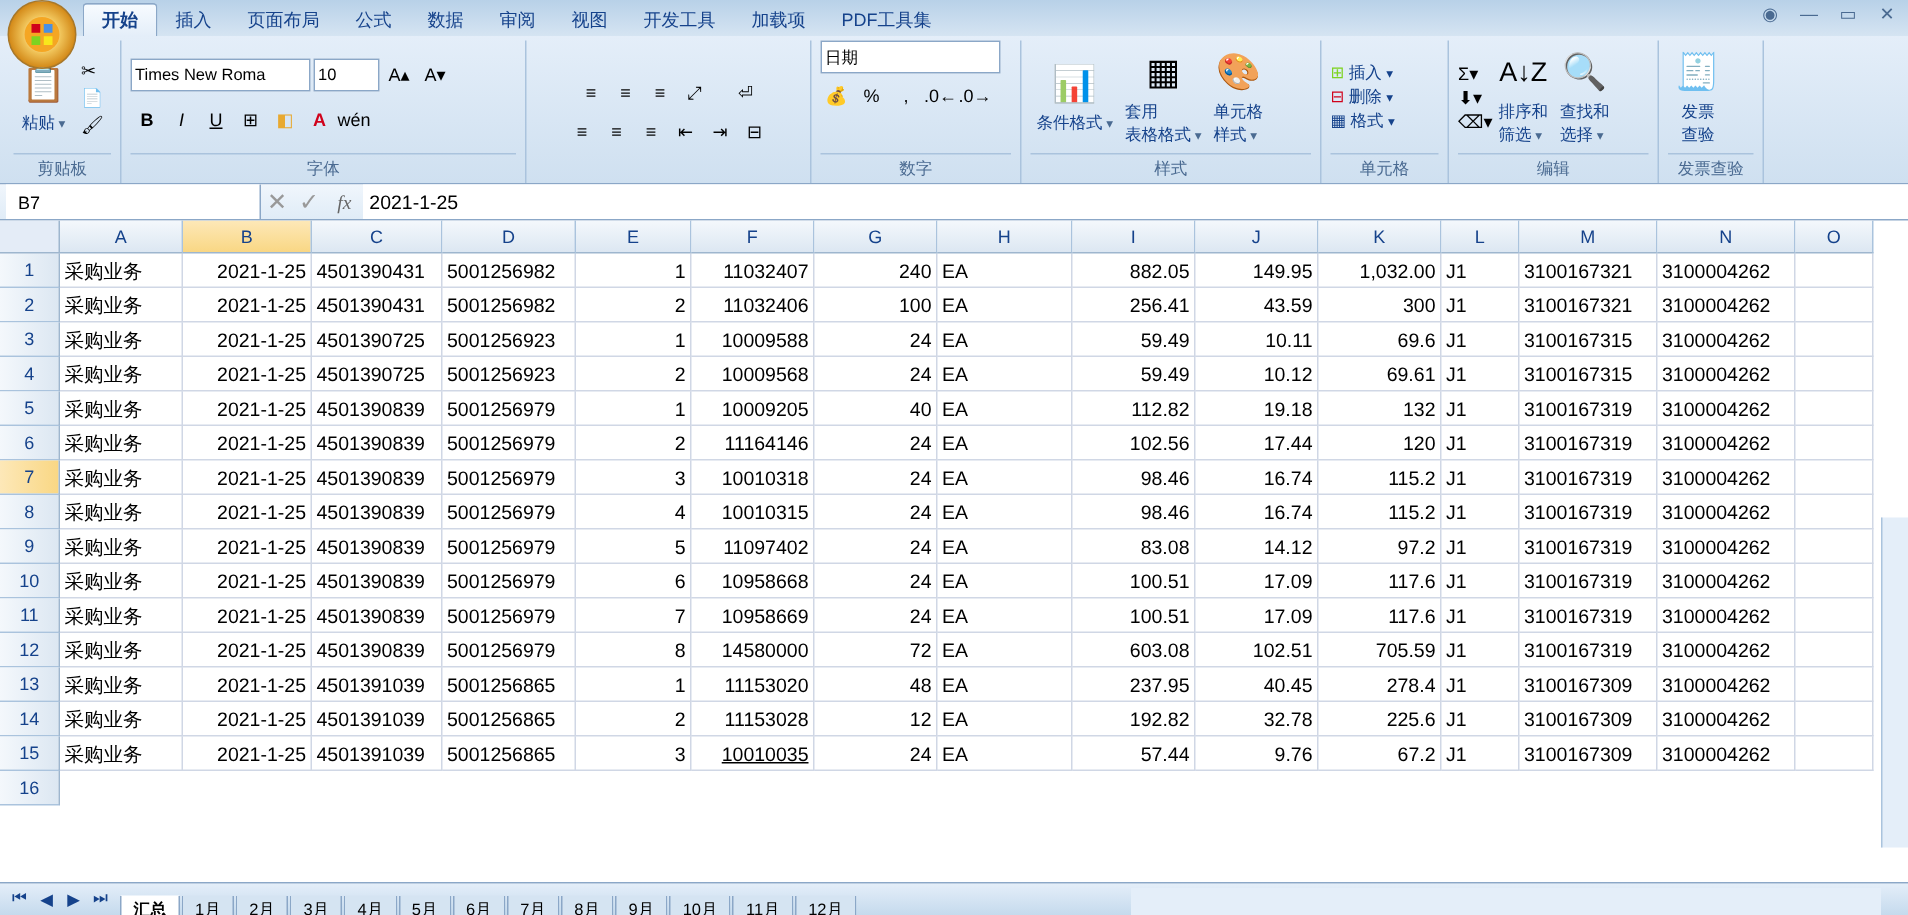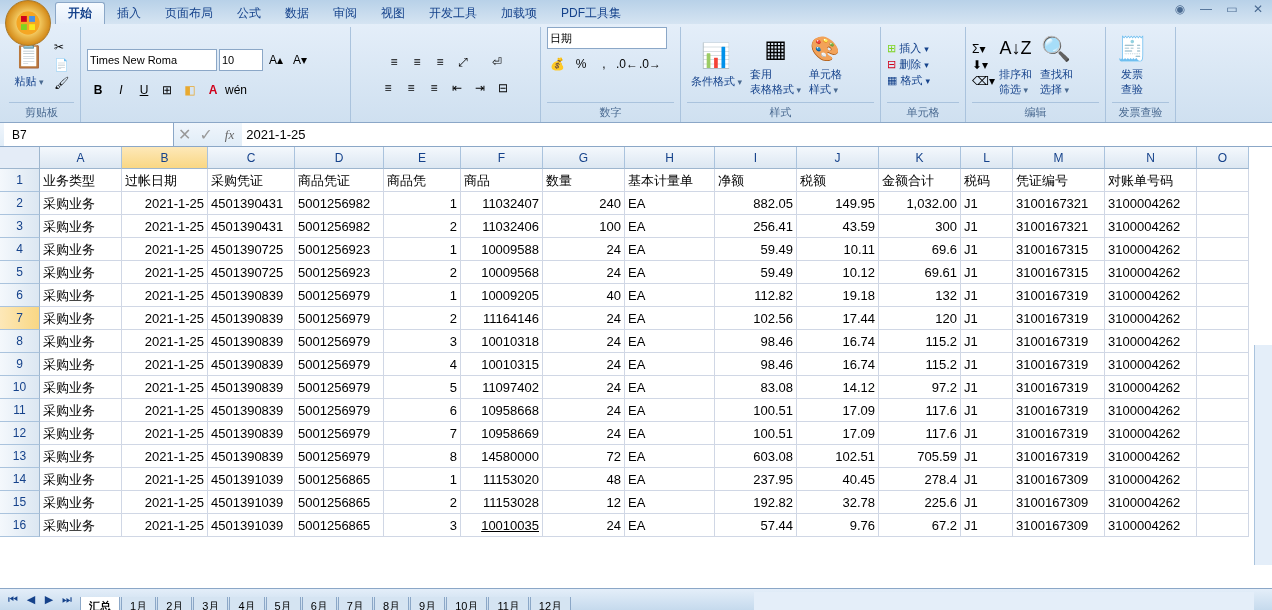--- a/index.html
+++ b/index.html
@@ -94,21 +94,21 @@
           <span>✂</span>
           <span>📄</span>
           <span>🖌</span>
         </div>
       </div>
       <div class="group-label">剪贴板</div>
     </div>
     <div class="group" style="width:270px;">
       <div class="group-content" style="flex-direction:column;align-items:flex-start;justify-content:center;gap:4px;">
         <div class="font-row">
-          <input class="font-select" style="width: 130px;" value="Times New Roma">
+          <input class="font-select" style="width: 120px;" value="Times New Roma">
           <input class="font-select" style="width: 44px;" value="10">
           <div class="sbtn">A▴</div>
           <div class="sbtn">A▾</div>
         </div>
         <div class="btn-row">
           <div class="sbtn">
               <b>B</b>
             </div>
           <div class="sbtn">
               <i>I</i>
@@ -117,20 +117,21 @@
               <u>U</u>
             </div>
           <div class="sbtn">⊞</div>
           <div class="sbtn" style="color:#e8a930">◧</div>
           <div class="sbtn" style="color:#d0021b">
               <b>A</b>
             </div>
           <div class="sbtn">wén</div>
         </div>
       </div>
+      <div class="group-label">字体</div>
     </div>
     <div class="group" style="width:190px;">
       <div class="group-content" style="flex-direction:column;gap:4px;justify-content:center;">
         <div class="btn-row">
           <div class="sbtn">≡</div>
           <div class="sbtn">≡</div>
           <div class="sbtn">≡</div>
           <div class="sbtn">⤢</div>
           <div style="width:10px"></div>
           <div class="sbtn">⏎</div>
@@ -269,37 +270,20 @@
       <div class="row-head">9</div>
       <div class="row-head">10</div>
       <div class="row-head">11</div>
       <div class="row-head">12</div>
       <div class="row-head">13</div>
       <div class="row-head">14</div>
       <div class="row-head">15</div>
       <div class="row-head">16</div>
     </div>
   <div class="cells" id="cells">
-      <div class="cell-row header-row">
-        <div class="cell" style="width: 82px;">业务类型</div>
-        <div class="cell" style="width: 86px;">过帐日期</div>
-        <div class="cell" style="width: 87px;">采购凭证</div>
-        <div class="cell" style="width: 89px;">商品凭证</div>
-        <div class="cell" style="width: 77px;">商品凭</div>
-        <div class="cell" style="width: 82px;">商品</div>
-        <div class="cell" style="width: 82px;">数量</div>
-        <div class="cell" style="width: 90px;">基本计量单</div>
-        <div class="cell" style="width: 82px;">净额</div>
-        <div class="cell" style="width: 82px;">税额</div>
-        <div class="cell" style="width: 82px;">金额合计</div>
-        <div class="cell" style="width: 52px;">税码</div>
-        <div class="cell" style="width: 92px;">凭证编号</div>
-        <div class="cell" style="width: 92px;">对账单号码</div>
-        <div class="cell" style="width: 52px;"></div>
-      </div>
       <div class="cell-row">
         <div class="cell" style="width: 82px;">采购业务</div>
         <div class="cell num" style="width: 86px;">2021-1-25</div>
         <div class="cell" style="width: 87px;">4501390431</div>
         <div class="cell" style="width: 89px;">5001256982</div>
         <div class="cell num" style="width: 77px;">1</div>
         <div class="cell num" style="width: 82px;">11032407</div>
         <div class="cell num" style="width: 82px;">240</div>
         <div class="cell" style="width: 90px;">EA</div>
         <div class="cell num" style="width: 82px;">882.05</div>

